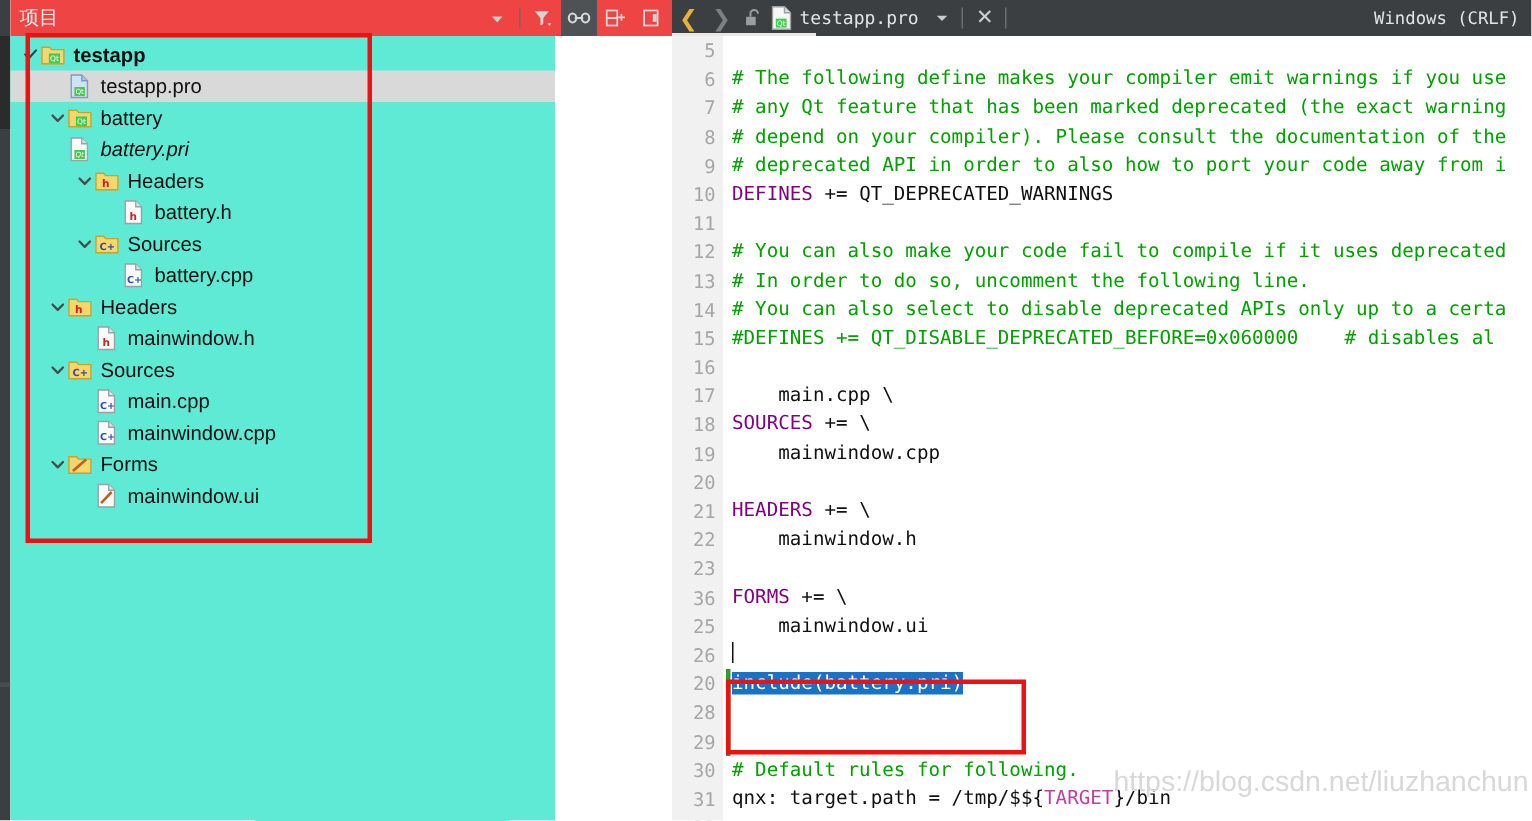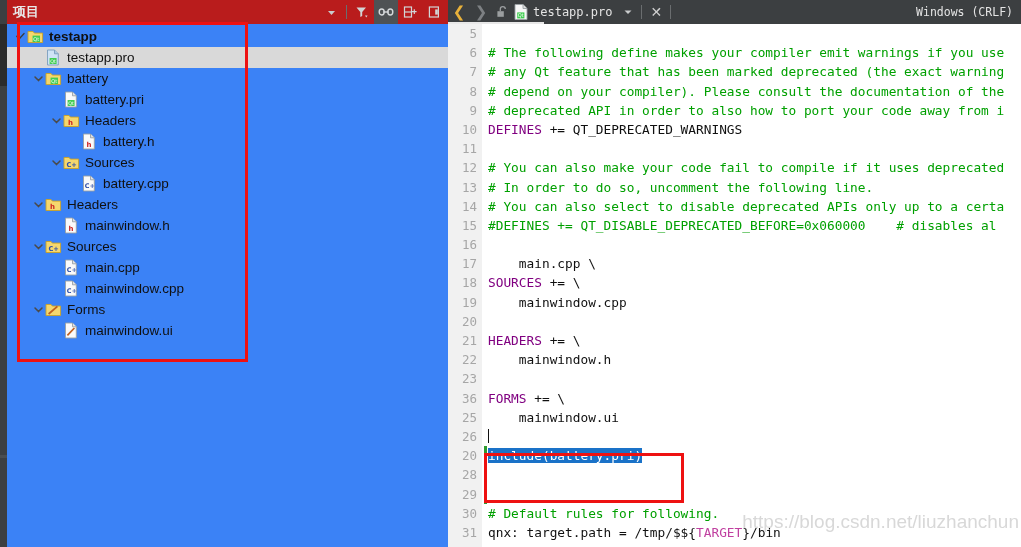--- a/index.html
+++ b/index.html
@@ -21,42 +21,42 @@
   }
   .edge-strip .thumb.a { top:24px;  height:62px; }
   .edge-strip .thumb.b { top:455px; height:3px; background:#4a4d4f; }
 
   
   .project-panel {
     position:absolute; left:7px; top:0; width:441px; height:547px;
     background:#ffffff;
   }
   .panel-header {
-    position:relative; height:24px; background:#b91c1c;
-    display:flex; align-items:center;font-weight:bold;
+    position:relative; height:24px; background:#ef4444;
+    display:flex; align-items:center;
   }
   .panel-title {
     color:#e8e8e8; font-size:13px; padding-left:6px;
     line-height:24px; white-space:nowrap;
   }
   .panel-tools {
     position:absolute; right:2px; top:0; height:24px;
     display:flex; align-items:center; gap:0px;
   }
   .tool-btn {
     width:24px; height:24px; display:flex; align-items:center;
     justify-content:center; cursor:default;
   }
   .tool-btn.active { background:#4e5254; }
   .sep-v { width:1px; height:14px; background:#6a6d6f; margin:0 3px; }
 
   
   .tree {
-    position:absolute; left:0; top:24px; width:441px;
-    height:523px; background:#3b82f6; padding-top:2px;
+    position:absolute; left:0; top:24px; width:363px;
+    height:523px; background:#5eead4; padding-top:2px;
   }
   .tree-row {
     position:relative; height:21px; display:flex; align-items:center;
     white-space:nowrap; font-size:13.5px; color:#101010;
   }
   .tree-row.selected { background:#d9d9d9; }
   .tree-row.bold .node-label { font-weight:bold; }
   .twisty {
     width:14px; height:21px; display:flex; align-items:center;
     justify-content:center; flex:0 0 14px;
@@ -243,21 +243,21 @@
               <path d="M2 4 L5.5 7.6 L9 4" stroke="#4a4a4a" stroke-width="1.5" fill="none" stroke-linecap="round" stroke-linejoin="round"></path>
             </svg>
           </span>
           <span class="node-icon"><svg width="17" height="17" viewBox="0 0 17 17">
          <path d="M1 3.5 h5 l1.4 1.6 h8.2 v9.4 h-14.6 z" fill="#f5d76e" stroke="#c9a227" stroke-width="0.9"></path>
          <rect x="5.6" y="7.6" width="7.4" height="6.4" fill="#41cd52"></rect>
          <text x="9.3" y="12.7" font-size="5" fill="#ffffff" text-anchor="middle" font-family="DejaVu Sans, sans-serif">Qt</text>
        </svg></span>
           <span class="node-label">battery</span>
         </div>
-        <div class="tree-row" style="padding-left: 42px;">
+        <div class="tree-row" style="padding-left: 24px; font-style: italic;">
           <span class="twisty"></span>
           <span class="node-icon"><svg width="17" height="17" viewBox="0 0 17 17">
          <path d="M2.5 1 h7 l3.8 3.8 v11.2 h-10.8 z" fill="#fafafa" stroke="#9aa0a4" stroke-width="0.9"></path>
          <path d="M9.5 1 v3.8 h3.8" fill="#e2e2e2" stroke="#9aa0a4" stroke-width="0.9"></path>
          <rect x="4.6" y="9" width="7" height="6" fill="#41cd52"></rect>
          <text x="8.1" y="13.9" font-size="4.8" fill="#ffffff" text-anchor="middle" font-family="DejaVu Sans, sans-serif">Qt</text>
        </svg></span>
           <span class="node-label">battery.pri</span>
         </div>
         <div class="tree-row" style="padding-left: 42px;">

